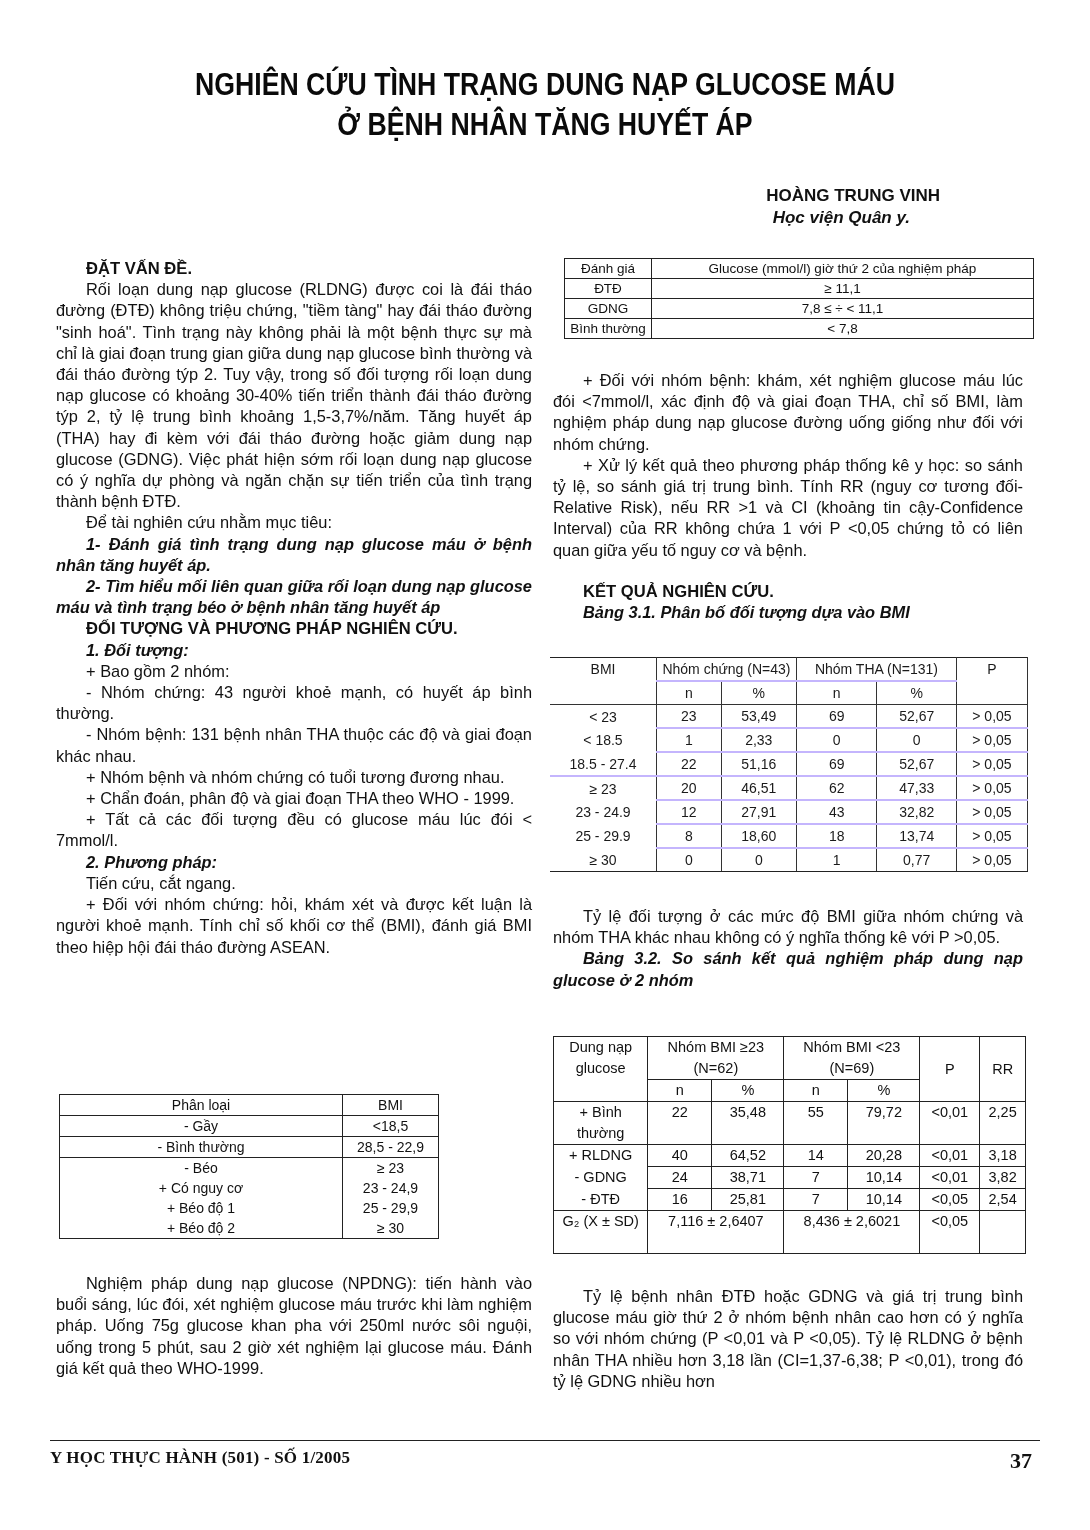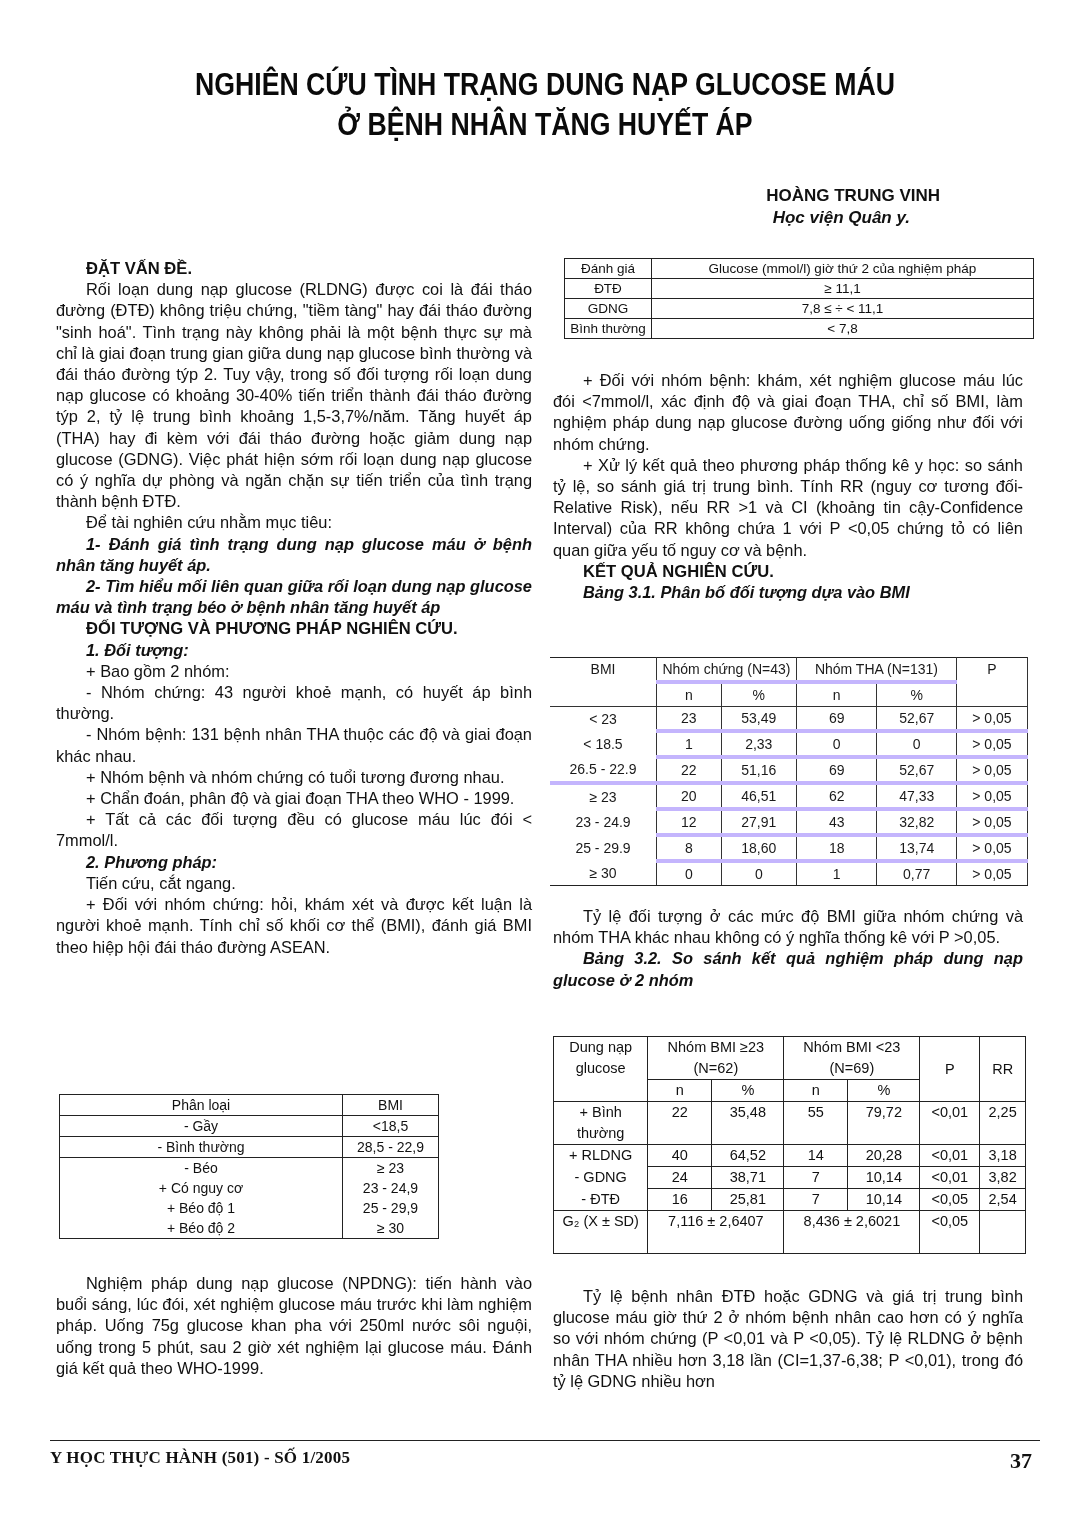--- a/index.html
+++ b/index.html
@@ -45,21 +45,21 @@
   }
   .tbl-eval td { border: 1px solid #222; text-align: center; padding: 0; line-height: 19px; height: 19px; }
   .tbl-eval td.c1 { width: 86px; }
 
   .tbl-31 {
     position: absolute; left: 550px; top: 657px; width: 478px; font-size: 14px;
   }
   .tbl-31 td { text-align: center; padding: 0; line-height: 22px; height: 22px; color: #1a1a1a; }
   .tbl-31 .br { border-right: 1px solid #333; }
   .tbl-31 .bt { border-top: 1px solid #333; }
-  .tbl-31 .bb { border-bottom: 4px solid #c4b5fd; }
+  .tbl-31 .bb { border-bottom: 2px solid #c4b5fd; }
   .tbl-31 .bT { border-top: 1.5px solid #222; }
   .tbl-31 .bB { border-bottom: 1.5px solid #222; }
 
   .tbl-32 {
     position: absolute; left: 553px; top: 1036px; width: 473px; font-size: 14.5px;
   }
   .tbl-32 td { border: 1px solid #222; text-align: center; padding: 0; line-height: 21px; vertical-align: top; }
   .tbl-32 td.mid { vertical-align: middle; }
   .tbl-32 .nb-b { border-bottom: none; }
   .tbl-32 .nb-t { border-top: none; }
@@ -161,21 +161,21 @@
   <tr>
     <td>Bình thường</td>
     <td>&lt; 7,8</td>
   </tr>
 </tbody>
   </table>
 
 <div class="col col-right">
   <p class="ind">+ Đối với nhóm bệnh: khám, xét nghiệm glucose máu lúc đói &lt;7mmol/l, xác định độ và giai đoạn THA, chỉ số BMI, làm nghiệm pháp dung nạp glucose đường uống giống như đối với nhóm chứng.</p>
   <p class="ind">+ Xử lý kết quả theo phương pháp thống kê y học: so sánh tỷ lệ, so sánh giá trị trung bình. Tính RR (nguy cơ tương đối-Relative Risk), nếu RR &gt;1 và CI (khoảng tin cậy-Confidence Interval) của RR không chứa 1 với P &lt;0,05 chứng tỏ có liên quan giữa yếu tố nguy cơ và bệnh.</p>
-  <p class="h" style="margin-top:0;">KẾT QUẢ NGHIÊN CỨU.</p>
+  <p class="h" style="margin-top:20px;">KẾT QUẢ NGHIÊN CỨU.</p>
   <p class="bi-ind">Bảng 3.1. Phân bố đối tượng dựa vào BMI</p>
 </div>
 
 <table class="tbl-31">
   <tbody>
       <tr>
     <td class="bT br" rowspan="2" style="width:100px; vertical-align:top;">BMI</td>
     <td class="bT br bb" colspan="2" style="line-height:18px;">Nhóm chứng (N=43)</td>
     <td class="bT br bb" colspan="2" style="vertical-align:top;">Nhóm THA (N=131)</td>
     <td class="bT br" rowspan="2" style="width:66px; vertical-align:top;">P</td>
@@ -196,21 +196,21 @@
   </tr>
   <tr>
     <td class="br">&lt; 18.5</td>
     <td class="br bb">1</td>
     <td class="br bb">2,33</td>
     <td class="br bb">0</td>
     <td class="br bb">0</td>
     <td class="br bb">&gt; 0,05</td>
   </tr>
   <tr>
-    <td class="br bb">26.5 - 22.9</td>
+    <td class="br bb">18.5 - 27.4</td>
     <td class="br bb">22</td>
     <td class="br bb">51,16</td>
     <td class="br bb">69</td>
     <td class="br bb">52,67</td>
     <td class="br bb">&gt; 0,05</td>
   </tr>
   <tr>
     <td class="br">≥ 23</td>
     <td class="br bb">20</td>
     <td class="br bb">46,51</td>

